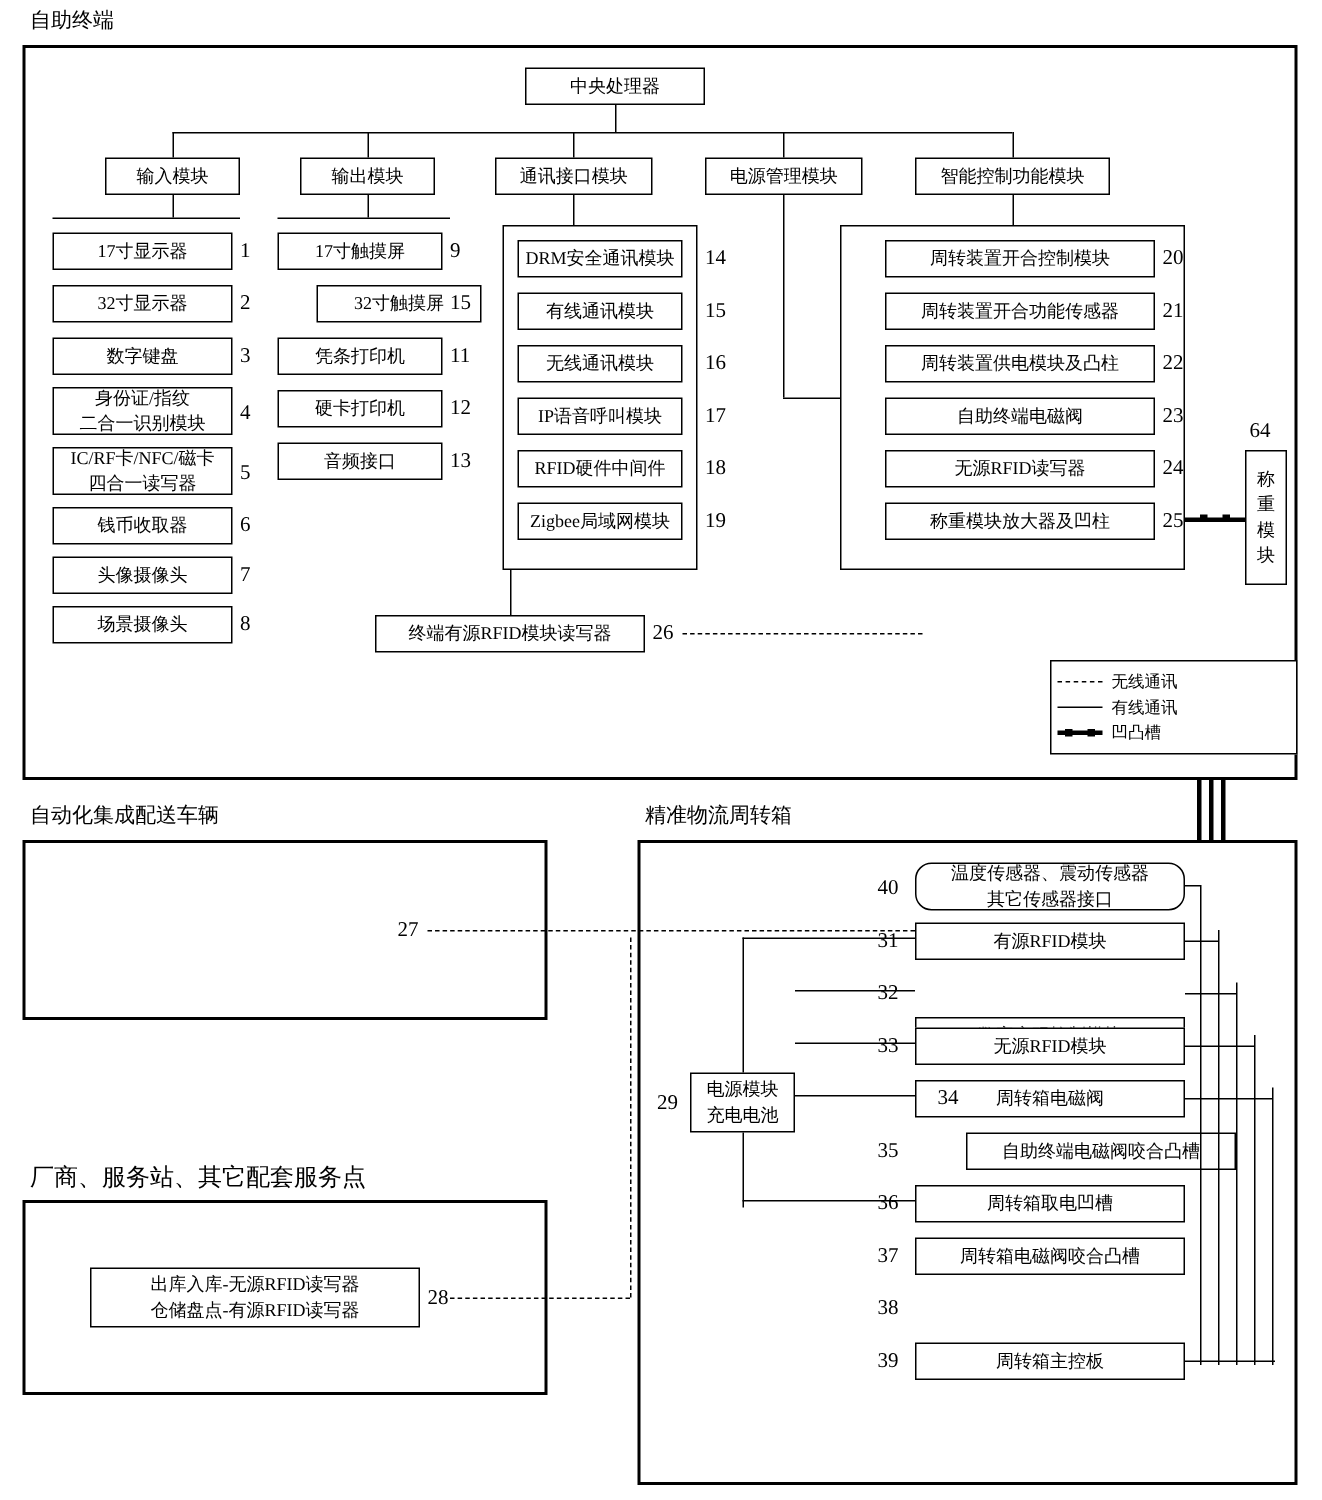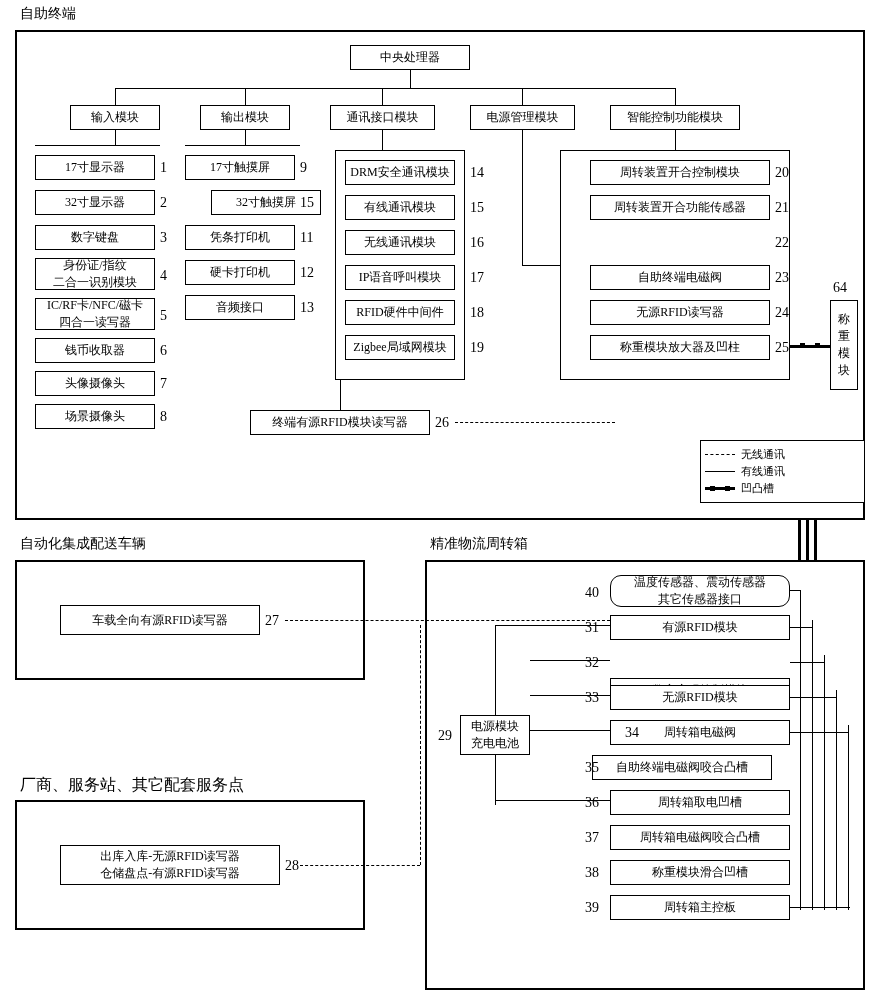--- a/index.html
+++ b/index.html
@@ -95,20 +95,21 @@
 <div class="box" style="left:345px; top:335px; width:110px; height:25px;">Zigbee局域网模块</div>
 <div class="num" style="left:470px; top:340px;">19</div>
 
 <div class="line vline" style="left:382px; top:130px; height:20px;"></div>
 
 <div class="inner-border" style="left:560px; top:150px; width:230px; height:230px;"></div>
 <div class="box" style="left:590px; top:160px; width:180px; height:25px;">周转装置开合控制模块</div>
 <div class="num" style="left:775px; top:165px;">20</div>
 <div class="box" style="left:590px; top:195px; width:180px; height:25px;">周转装置开合功能传感器</div>
 <div class="num" style="left:775px; top:200px;">21</div>
+<div class="box" style="left:590px; top:230px; width:180px; height:25px;">周转装置供电模块及凸柱</div>
 <div class="num" style="left:775px; top:235px;">22</div>
 <div class="box" style="left:590px; top:265px; width:180px; height:25px;">自助终端电磁阀</div>
 <div class="num" style="left:775px; top:270px;">23</div>
 <div class="box" style="left:590px; top:300px; width:180px; height:25px;">无源RFID读写器</div>
 <div class="num" style="left:775px; top:305px;">24</div>
 <div class="box" style="left:590px; top:335px; width:180px; height:25px;">称重模块放大器及凹柱</div>
 <div class="num" style="left:775px; top:340px;">25</div>
 
 <div class="line vline" style="left:675px; top:130px; height:20px;"></div>
 <div class="line vline" style="left:522px; top:130px; height:135px;"></div>
@@ -137,21 +138,20 @@
         <span>有线通讯</span>
       </div>
   <div class="legend-row">
         <div class="legend-conn"></div>
         <span>凹凸槽</span>
       </div>
 </div>
 
 <div class="section-title" style="left:20px; top:535px;">自动化集成配送车辆</div>
 <div class="section-border" style="left:15px; top:560px; width:350px; height:120px;"></div>
-<div class="box" style="left:60px; top:605px; width:200px; height:30px;">车载全向有源RFID读写器</div>
 <div class="num" style="left:265px; top:613px;">27</div>
 
 <div class="section-title" style="left:20px; top:775px; font-size:16px;">厂商、服务站、其它配套服务点</div>
 <div class="section-border" style="left:15px; top:800px; width:350px; height:130px;"></div>
 <div class="box" style="left:60px; top:845px; width:220px; height:40px; white-space:pre-line;">出库入库-无源RFID读写器
 仓储盘点-有源RFID读写器</div>
 <div class="num" style="left:285px; top:858px;">28</div>
 
 <div class="section-title" style="left:430px; top:535px;">精准物流周转箱</div>
 <div class="section-border" style="left:425px; top:560px; width:440px; height:430px;"></div>
@@ -164,27 +164,26 @@
 其它传感器接口</div>
 <div class="num" style="left:585px; top:585px;">40</div>
 <div class="box" style="left:610px; top:615px; width:180px; height:25px;">有源RFID模块</div>
 <div class="num" style="left:585px; top:620px;">31</div>
 <div class="box" style="left:610px; top:650px; width:180px; height:25px;margin-top:28px;">数字密码控制模块</div>
 <div class="num" style="left:585px; top:655px;">32</div>
 <div class="box" style="left:610px; top:685px; width:180px; height:25px;">无源RFID模块</div>
 <div class="num" style="left:585px; top:690px;text-align:right;">33</div>
 <div class="box" style="left:610px; top:720px; width:180px; height:25px;">周转箱电磁阀</div>
 <div class="num" style="left:585px; top:725px;margin-left:40px;">34</div>
-<div class="box" style="left:592px; top:755px; width:180px; height:25px;">自助终端电磁阀咬合凸槽</div>
+<div class="box" style="left:644px; top:755px; width:180px; height:25px;">自助终端电磁阀咬合凸槽</div>
 <div class="num" style="left:585px; top:760px;">35</div>
 <div class="box" style="left:610px; top:790px; width:180px; height:25px;">周转箱取电凹槽</div>
 <div class="num" style="left:585px; top:795px;">36</div>
 <div class="box" style="left:610px; top:825px; width:180px; height:25px;">周转箱电磁阀咬合凸槽</div>
 <div class="num" style="left:585px; top:830px;">37</div>
-<div class="box" style="left:610px; top:860px; width:180px; height:25px;">称重模块滑合凹槽</div>
 <div class="num" style="left:585px; top:865px;">38</div>
 <div class="box" style="left:610px; top:895px; width:180px; height:25px;">周转箱主控板</div>
 <div class="num" style="left:585px; top:900px;">39</div>
 
 <div class="line vline" style="left:800px; top:590px; height:320px;"></div>
 <div class="line vline" style="left:812px; top:620px; height:290px;"></div>
 <div class="line vline" style="left:824px; top:655px; height:255px;"></div>
 <div class="line vline" style="left:836px; top:690px; height:220px;"></div>
 <div class="line vline" style="left:848px; top:725px; height:185px;"></div>
 

